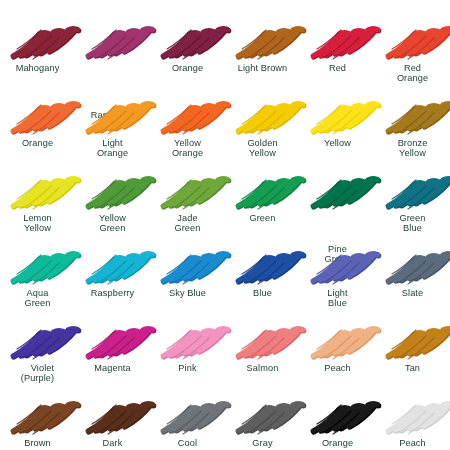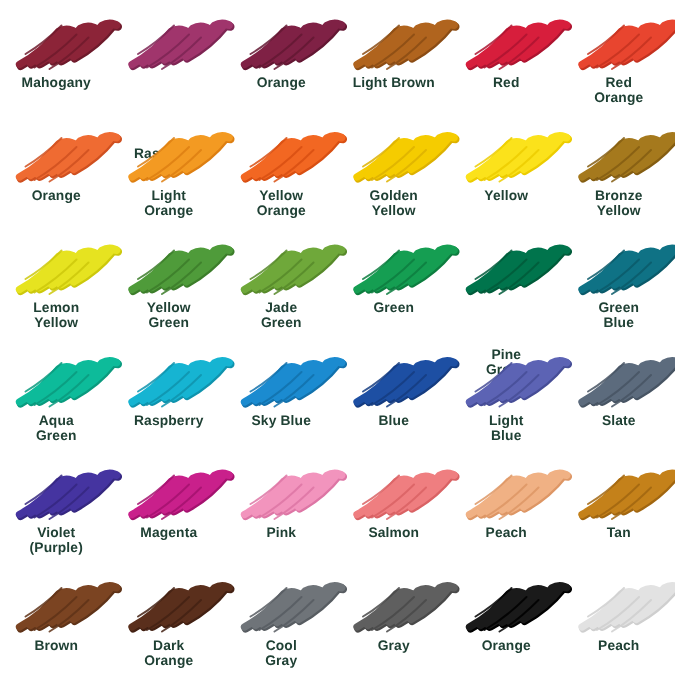--- a/index.html
+++ b/index.html
@@ -22,22 +22,21 @@
     grid-template-rows: repeat(6, 75px);
     box-sizing: border-box;
   }
   .cell {
     position: relative;
     display: flex;
     flex-direction: column;
     align-items: center;
     justify-content: flex-start;
     box-sizing: border-box;
-    padding-top: 5px;
-    font-weight: bold;
+    padding-top: 18px;
   }
   .swatch {
     width: 62px;
     height: 44px;
     display: block;
     flex: 0 0 auto;
   }
   .swatch svg {
     display: block;
     width: 62px;
@@ -313,21 +312,21 @@
       <div class="label" style="color: rgb(31, 64, 52);">Slate</div>
     </div>
     <div class="cell">
       <div class="swatch">
         <svg viewBox="0 0 62 44">
           <path d="M 6.0 38.0 Q 21.2 29.6 32.0 16.0 C 39.0 12.0 46.2 18.0 39.2 15.0 Q 21.6 28.5 13.2 37.0 Q 28.4 28.6 39.2 15.0 C 36.2 17.0 12.4 42.0 20.4 36.0 Q 35.6 27.6 46.4 14.0 C 53.4 10.0 60.6 16.0 53.6 13.0 Q 36.0 26.5 27.6 35.0 Q 42.8 26.6 53.6 13.0 C 50.6 15.0 26.8 40.0 34.8 34.0 Q 50.0 25.6 60.8 12.0 C 67.8 8.0 75.0 14.0 68.0 11.0 Q 50.4 24.5 42.0 33.0 Q 57.2 24.6 68.0 11.0 " fill="none" stroke="#352780" stroke-width="5.4" stroke-linecap="round" stroke-linejoin="round" transform="translate(0.8,1.0)"></path>
           <path d="M 6.0 38.0 Q 21.2 29.6 32.0 16.0 C 39.0 12.0 46.2 18.0 39.2 15.0 Q 21.6 28.5 13.2 37.0 Q 28.4 28.6 39.2 15.0 C 36.2 17.0 12.4 42.0 20.4 36.0 Q 35.6 27.6 46.4 14.0 C 53.4 10.0 60.6 16.0 53.6 13.0 Q 36.0 26.5 27.6 35.0 Q 42.8 26.6 53.6 13.0 C 50.6 15.0 26.8 40.0 34.8 34.0 Q 50.0 25.6 60.8 12.0 C 67.8 8.0 75.0 14.0 68.0 11.0 Q 50.4 24.5 42.0 33.0 Q 57.2 24.6 68.0 11.0 " fill="none" stroke="#4534a0" stroke-width="4.9" stroke-linecap="round" stroke-linejoin="round"></path>
           <path d="M 16 40 Q 30 32 44 18 M 26 41 Q 38 34 52 20 M 10 31 Q 22 24 34 12" fill="none" stroke="#352780" stroke-width="1.3" stroke-linecap="round" opacity="0.85"></path>
         </svg>
       </div>
-      <div class="label" style="color: rgb(31, 64, 52);">Violet
+      <div class="label" style="color: rgb(31, 64, 52); text-align: right;">Violet
 (Purple)</div>
     </div>
     <div class="cell">
       <div class="swatch">
         <svg viewBox="0 0 62 44">
           <path d="M 6.0 38.0 Q 21.2 29.6 32.0 16.0 C 39.0 12.0 46.2 18.0 39.2 15.0 Q 21.6 28.5 13.2 37.0 Q 28.4 28.6 39.2 15.0 C 36.2 17.0 12.4 42.0 20.4 36.0 Q 35.6 27.6 46.4 14.0 C 53.4 10.0 60.6 16.0 53.6 13.0 Q 36.0 26.5 27.6 35.0 Q 42.8 26.6 53.6 13.0 C 50.6 15.0 26.8 40.0 34.8 34.0 Q 50.0 25.6 60.8 12.0 C 67.8 8.0 75.0 14.0 68.0 11.0 Q 50.4 24.5 42.0 33.0 Q 57.2 24.6 68.0 11.0 " fill="none" stroke="#a4126f" stroke-width="5.4" stroke-linecap="round" stroke-linejoin="round" transform="translate(0.8,1.0)"></path>
           <path d="M 6.0 38.0 Q 21.2 29.6 32.0 16.0 C 39.0 12.0 46.2 18.0 39.2 15.0 Q 21.6 28.5 13.2 37.0 Q 28.4 28.6 39.2 15.0 C 36.2 17.0 12.4 42.0 20.4 36.0 Q 35.6 27.6 46.4 14.0 C 53.4 10.0 60.6 16.0 53.6 13.0 Q 36.0 26.5 27.6 35.0 Q 42.8 26.6 53.6 13.0 C 50.6 15.0 26.8 40.0 34.8 34.0 Q 50.0 25.6 60.8 12.0 C 67.8 8.0 75.0 14.0 68.0 11.0 Q 50.4 24.5 42.0 33.0 Q 57.2 24.6 68.0 11.0 " fill="none" stroke="#c9208b" stroke-width="4.9" stroke-linecap="round" stroke-linejoin="round"></path>
           <path d="M 16 40 Q 30 32 44 18 M 26 41 Q 38 34 52 20 M 10 31 Q 22 24 34 12" fill="none" stroke="#a4126f" stroke-width="1.3" stroke-linecap="round" opacity="0.85"></path>
         </svg>
       </div>

